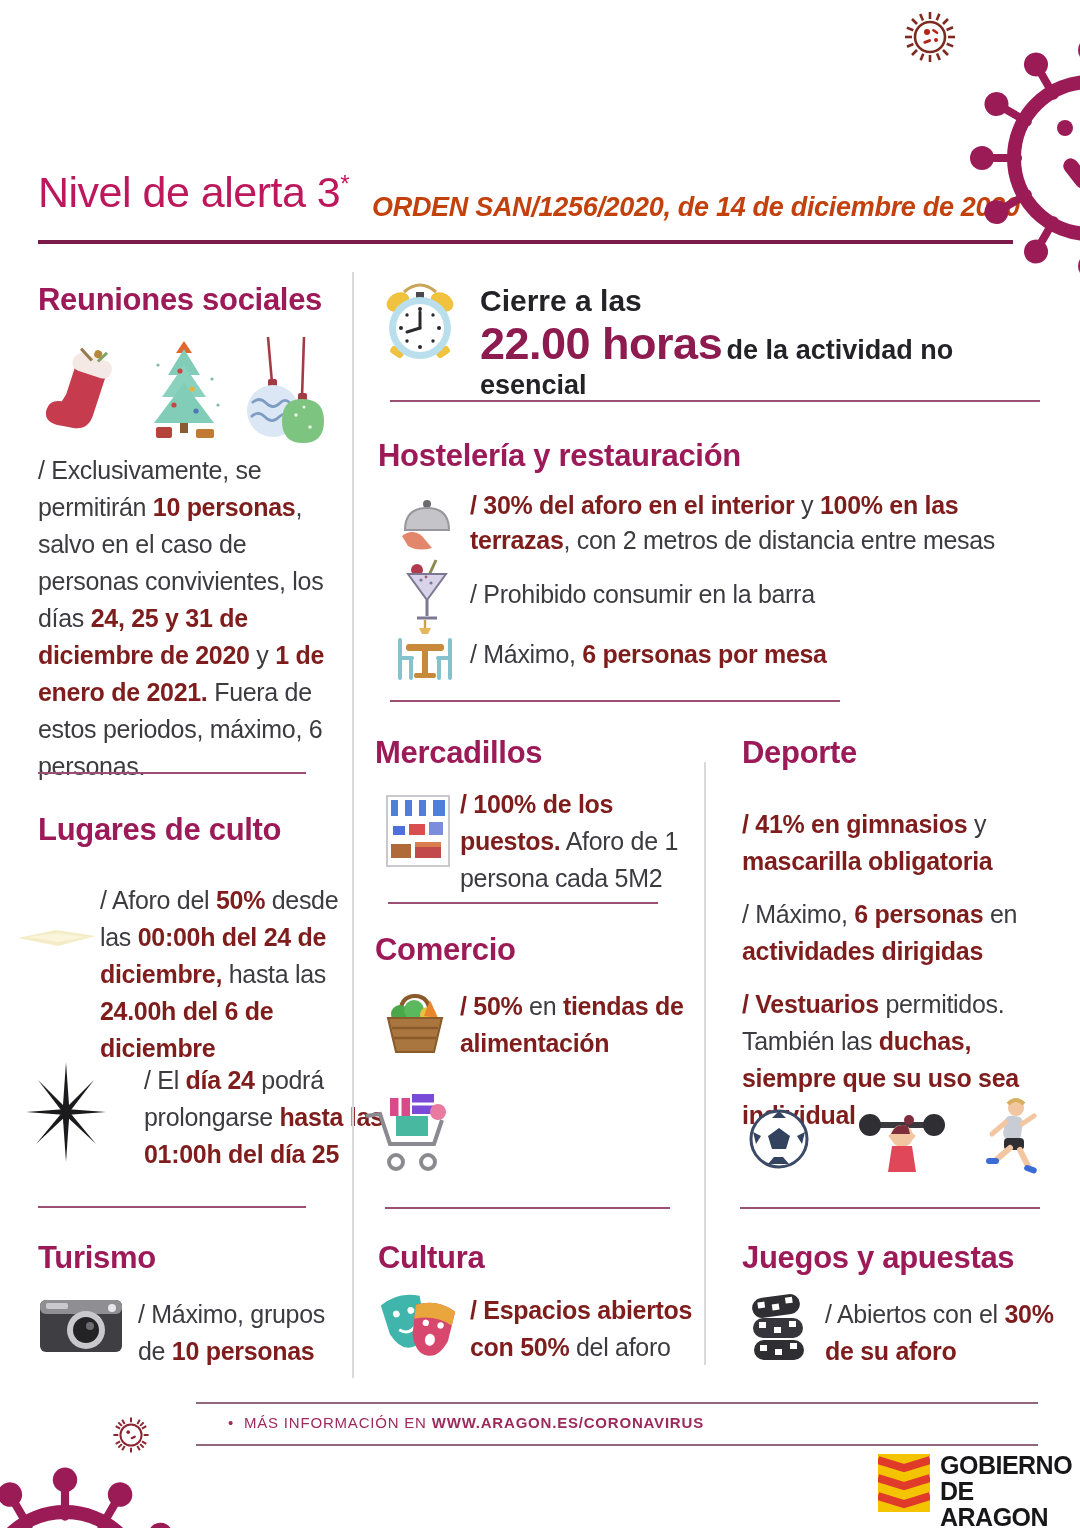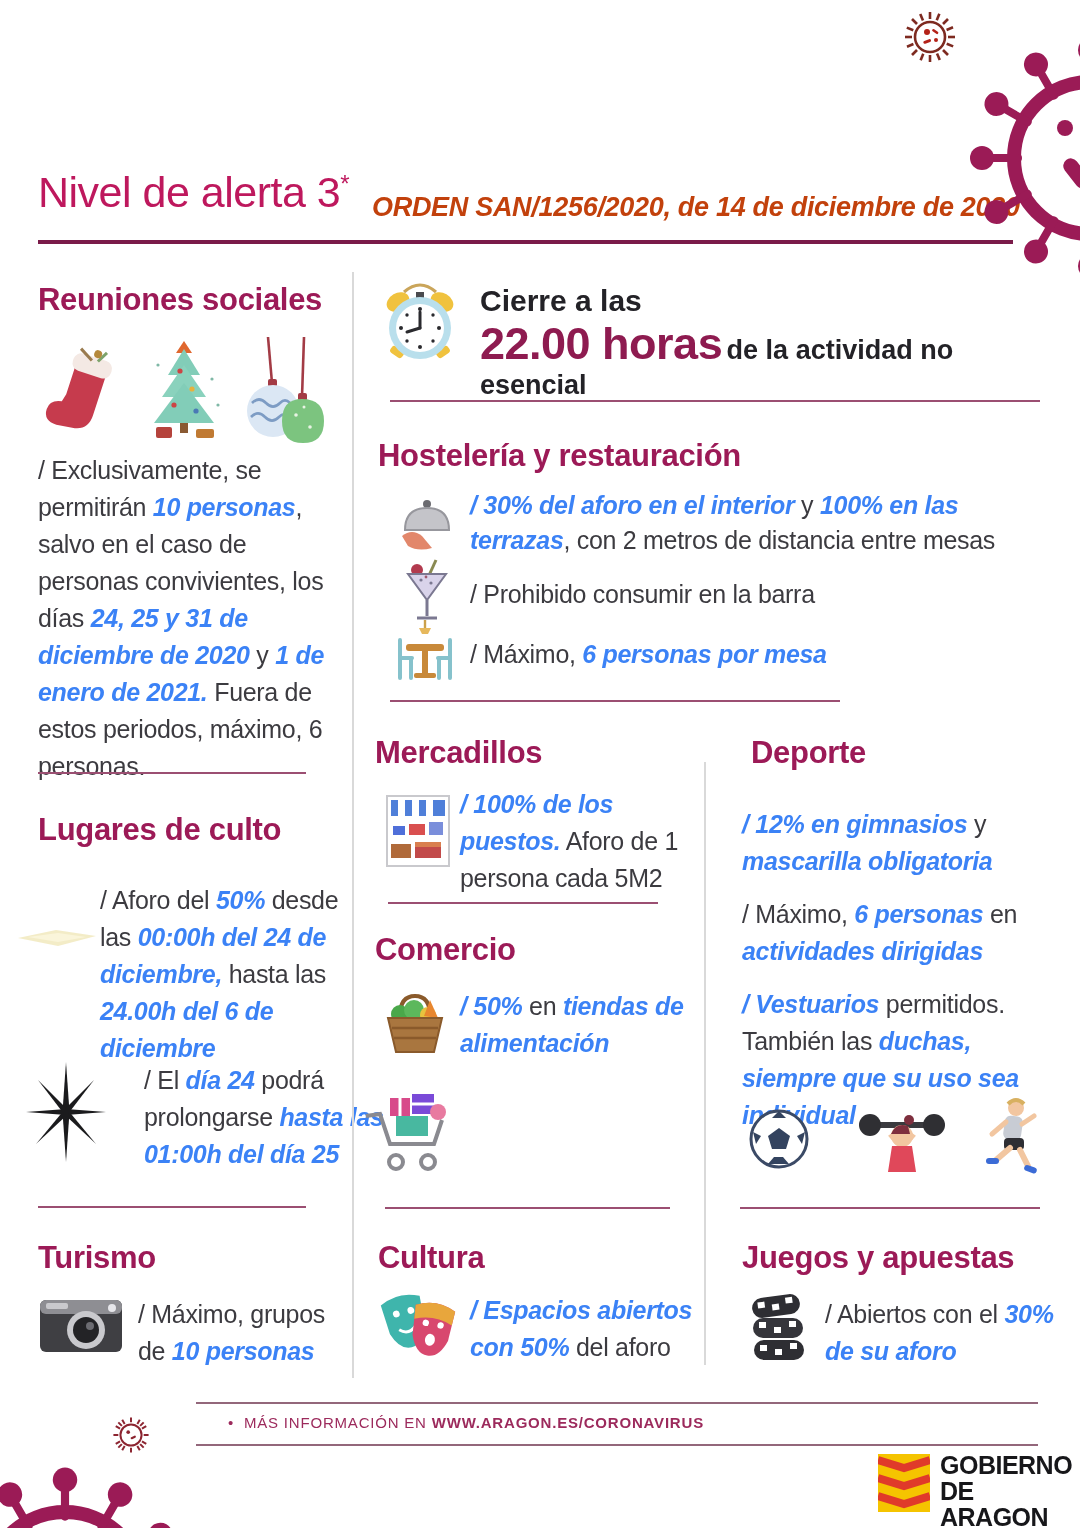--- a/index.html
+++ b/index.html
@@ -6,21 +6,21 @@
   .page{position:relative;width:1080px;height:1528px;overflow:hidden;background:#ffffff;
         font-family:"Liberation Sans",sans-serif;color:#3a393e;}
   .abs{position:absolute;}
   .title{font-size:46px;line-height:57px;font-weight:500;color:#1f1e22;letter-spacing:-0.5px;}
   .title .acc{color:#951a53;font-weight:800;}
   .alert{font-size:43px;font-weight:400;color:#be185d;letter-spacing:-0.5px;}
   .alert sup{font-size:24px;}
   .order{font-size:27px;font-style:italic;font-weight:700;color:#c2410c;letter-spacing:-0.3px;}
   .h{font-size:31px;font-weight:800;color:#9c1a57;letter-spacing:-0.3px;text-align:center;}
   .body{font-size:25px;line-height:37px;font-weight:400;color:#3c3b40;letter-spacing:-0.3px;}
-  .body .b{font-weight:700;color:#3b82f6;font-style:italic;}
+  .body .b{font-weight:700;color:#7f1d1d;}
   .rule{background:#7a1b49;height:4px;}
   .div-h{background:#9b4f72;height:2px;}
   .div-v{background:#d9d9d9;width:2px;}
   .cierre1{font-size:30px;font-weight:700;color:#232227;}
   .cierre2{font-size:45px;font-weight:800;color:#8e1b50;letter-spacing:-0.5px;}
   .cierre3{font-size:27px;font-weight:700;color:#232227;}
   .foot-line{background:#93677b;height:2px;}
   .foot-txt{font-size:15px;letter-spacing:0.8px;color:#9c2a5c;font-weight:400;}
   .foot-txt .b{font-weight:700;text-align:center;}
   .logo-txt{font-size:25px;line-height:26px;font-weight:800;color:#17171a;letter-spacing:-0.5px;}
@@ -288,22 +288,22 @@
       <line x1="52" y1="18" x2="74" y2="18" stroke="#ffffff" stroke-width="3"></line>
     <circle cx="78" cy="26" r="8" fill="#e87aa0"></circle>
     <rect x="36" y="30" width="32" height="20" fill="#48b8a0"></rect>
     <g stroke="#8a8a90" stroke-width="4" fill="none">
       <path d="M6 30 L20 28 L30 58 L74 58 L82 34"></path>
       <circle cx="36" cy="76" r="7"></circle>
         <circle cx="68" cy="76" r="7"></circle>
     </g>
   </svg>
 
-  <div class="abs h" style="left:742px;top:735px;margin-left:9px;">Deporte</div>
-  <div class="abs body" style="left:742px;top:806px;width:315px;"><span class="b">/ </span><span class="b">12% en gimnasios</span><span> y </span><span class="b">mascarilla obligatoria</span></div>
+  <div class="abs h" style="left:742px;top:735px;">Deporte</div>
+  <div class="abs body" style="left:742px;top:806px;width:315px;"><span class="b">/ </span><span class="b">41% en gimnasios</span><span> y </span><span class="b">mascarilla obligatoria</span></div>
   <div class="abs body" style="left:742px;top:896px;width:315px;"><span>/ Máximo, </span><span class="b">6 personas</span><span> en </span><span class="b">actividades dirigidas</span></div>
   <div class="abs body" style="left:742px;top:986px;width:318px;"><span class="b">/ </span><span class="b">Vestuarios</span><span> permitidos. También las </span><span class="b">duchas, siempre que su uso sea individual</span></div>
 
   <svg class="abs" style="left:748px;top:1108px;" width="62" height="62" viewBox="0 0 62 62">
     <circle cx="31" cy="31" r="28" fill="#ffffff" stroke="#3b4a66" stroke-width="3"></circle>
     <polygon points="31,20 42,28 38,41 24,41 20,28" fill="#33435f"></polygon>
     <polygon points="31,3 38,10 24,10" fill="#33435f"></polygon>
       <polygon points="5,24 13,28 8,36" fill="#33435f"></polygon>
     <polygon points="57,24 49,28 54,36" fill="#33435f"></polygon>
       <polygon points="20,56 26,49 35,49 41,56" fill="#33435f"></polygon>

